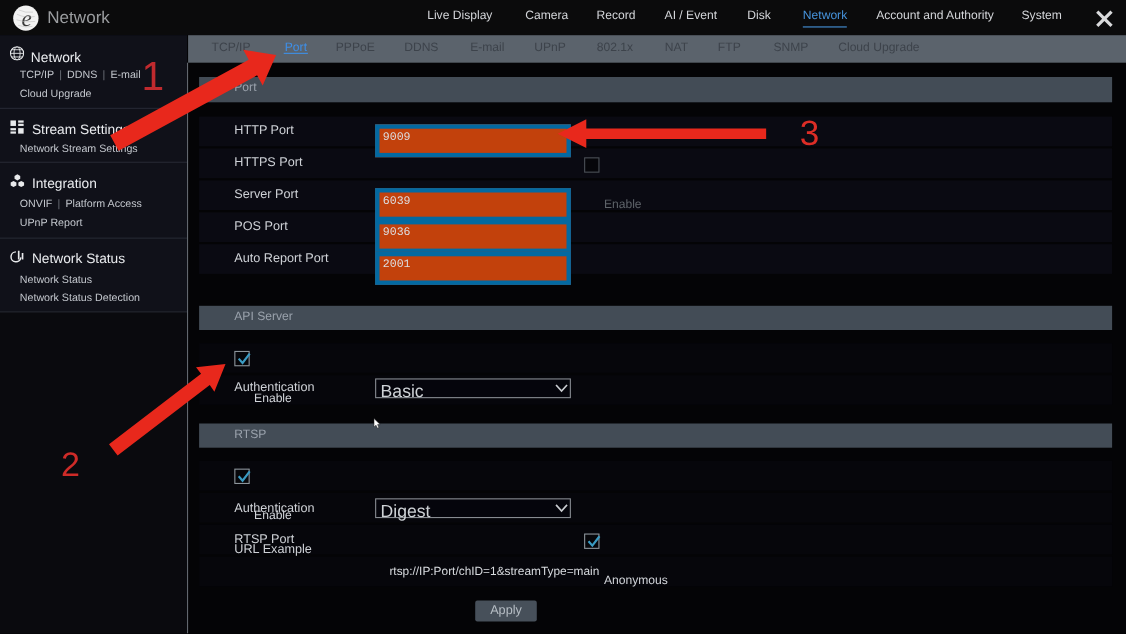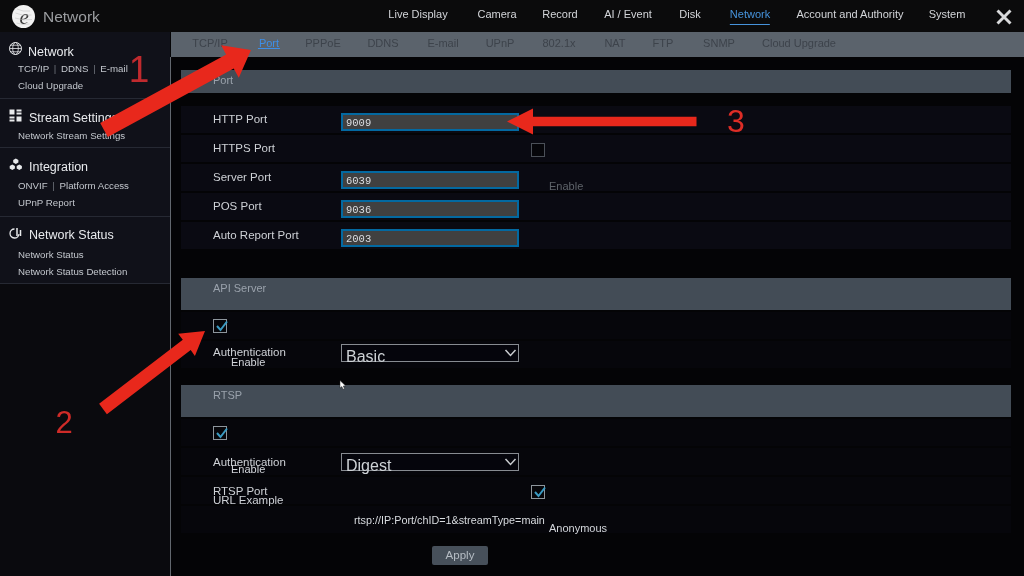--- a/index.html
+++ b/index.html
@@ -24,26 +24,26 @@
   
   #sidebar { left:0; top:32px; width:170px; height:544px; background:#101119; }
   #sidebar .lower { left:0; top:251px; width:170px; height:293px; background:#0a0a0e; }
   .sep { left:0; width:170px; height:1px; background:#262933; }
   .sec-title { font-size:12.5px; color:#e9ebee; white-space:nowrap; }
   .sec-sub { font-size:9.7px; color:#c3c7cd; white-space:nowrap; }
   .sec-sub .bar { color:#6d727b; padding:0 2px; }
   #vline { left:170px; top:57px; width:1px; height:519px; background:#62676e; }
 
   
-  .hdrbar { left:181px; width:830px; height:32px; background:#434c56; }
+  .hdrbar { left:181px; width:830px; height:22px; background:#434c56; }
   .hdrbar span { position:absolute; left:32px; top:4px; font-size:11px; color:#9aa2ac; }
   .band { left:181px; width:830px; height:27px; background:#0a0a12; }
   .band.faint { background:#06060b; }
   .rowlabel { font-size:11.5px; color:#ced1d6; white-space:nowrap; }
-  .input { left:341px; width:178px; height:18px; background:#404040; border:2px solid #0369a1; }
+  .input { left:341px; width:178px; height:30px; background:#c2410c; border:4px solid #0369a1; }
   .input span { position:absolute; left:3px; top:2px; font-size:10.5px; color:#dcdee2; font-family:"Liberation Mono", monospace; }
   .select { left:341px; width:178px; height:18px; background:#05050c; border:1px solid #878b91; }
   .select span { position:absolute; left:4px; top:3px; font-size:16px; color:#ced2d6; }
   .note { font-size:10.8px; color:#d9dce0; white-space:nowrap; }
   .cb { width:14px; height:14px; background:#06060a; border:1px solid #8d959c; }
   .cb.dis { border-color:#4b5058; }
   .cblabel { font-size:11px; color:#d2d5da;margin-top:36px; }
   .cblabel.dis { color:#5e6369; }
   #apply { left:432px; top:546px; width:56px; height:19px; background:#47505a; border-radius:2px;
            text-align:center; font-size:11.5px; color:#b6bdc4; line-height:19px; }
@@ -150,21 +150,21 @@
   <div class="abs input" style="top:113px">
       <span>9009</span>
     </div>
   <div class="abs input" style="top:171px">
       <span>6039</span>
     </div>
   <div class="abs input" style="top:200px">
       <span>9036</span>
     </div>
   <div class="abs input" style="top:229px">
-      <span>2003</span>
+      <span>2001</span>
     </div>
   <div class="abs cb dis" style="left:531px;top:143px"></div>
   <div class="abs cblabel dis" style="left:549px;top:144px">Enable</div>
 
   <div class="abs hdrbar" style="top:278px">
       <span>API Server</span>
     </div>
   <div class="abs band faint" style="top:312px"></div>
   <div class="abs band faint" style="top:341px"></div>
   <div class="abs cb" style="left:213px;top:319px"></div>

